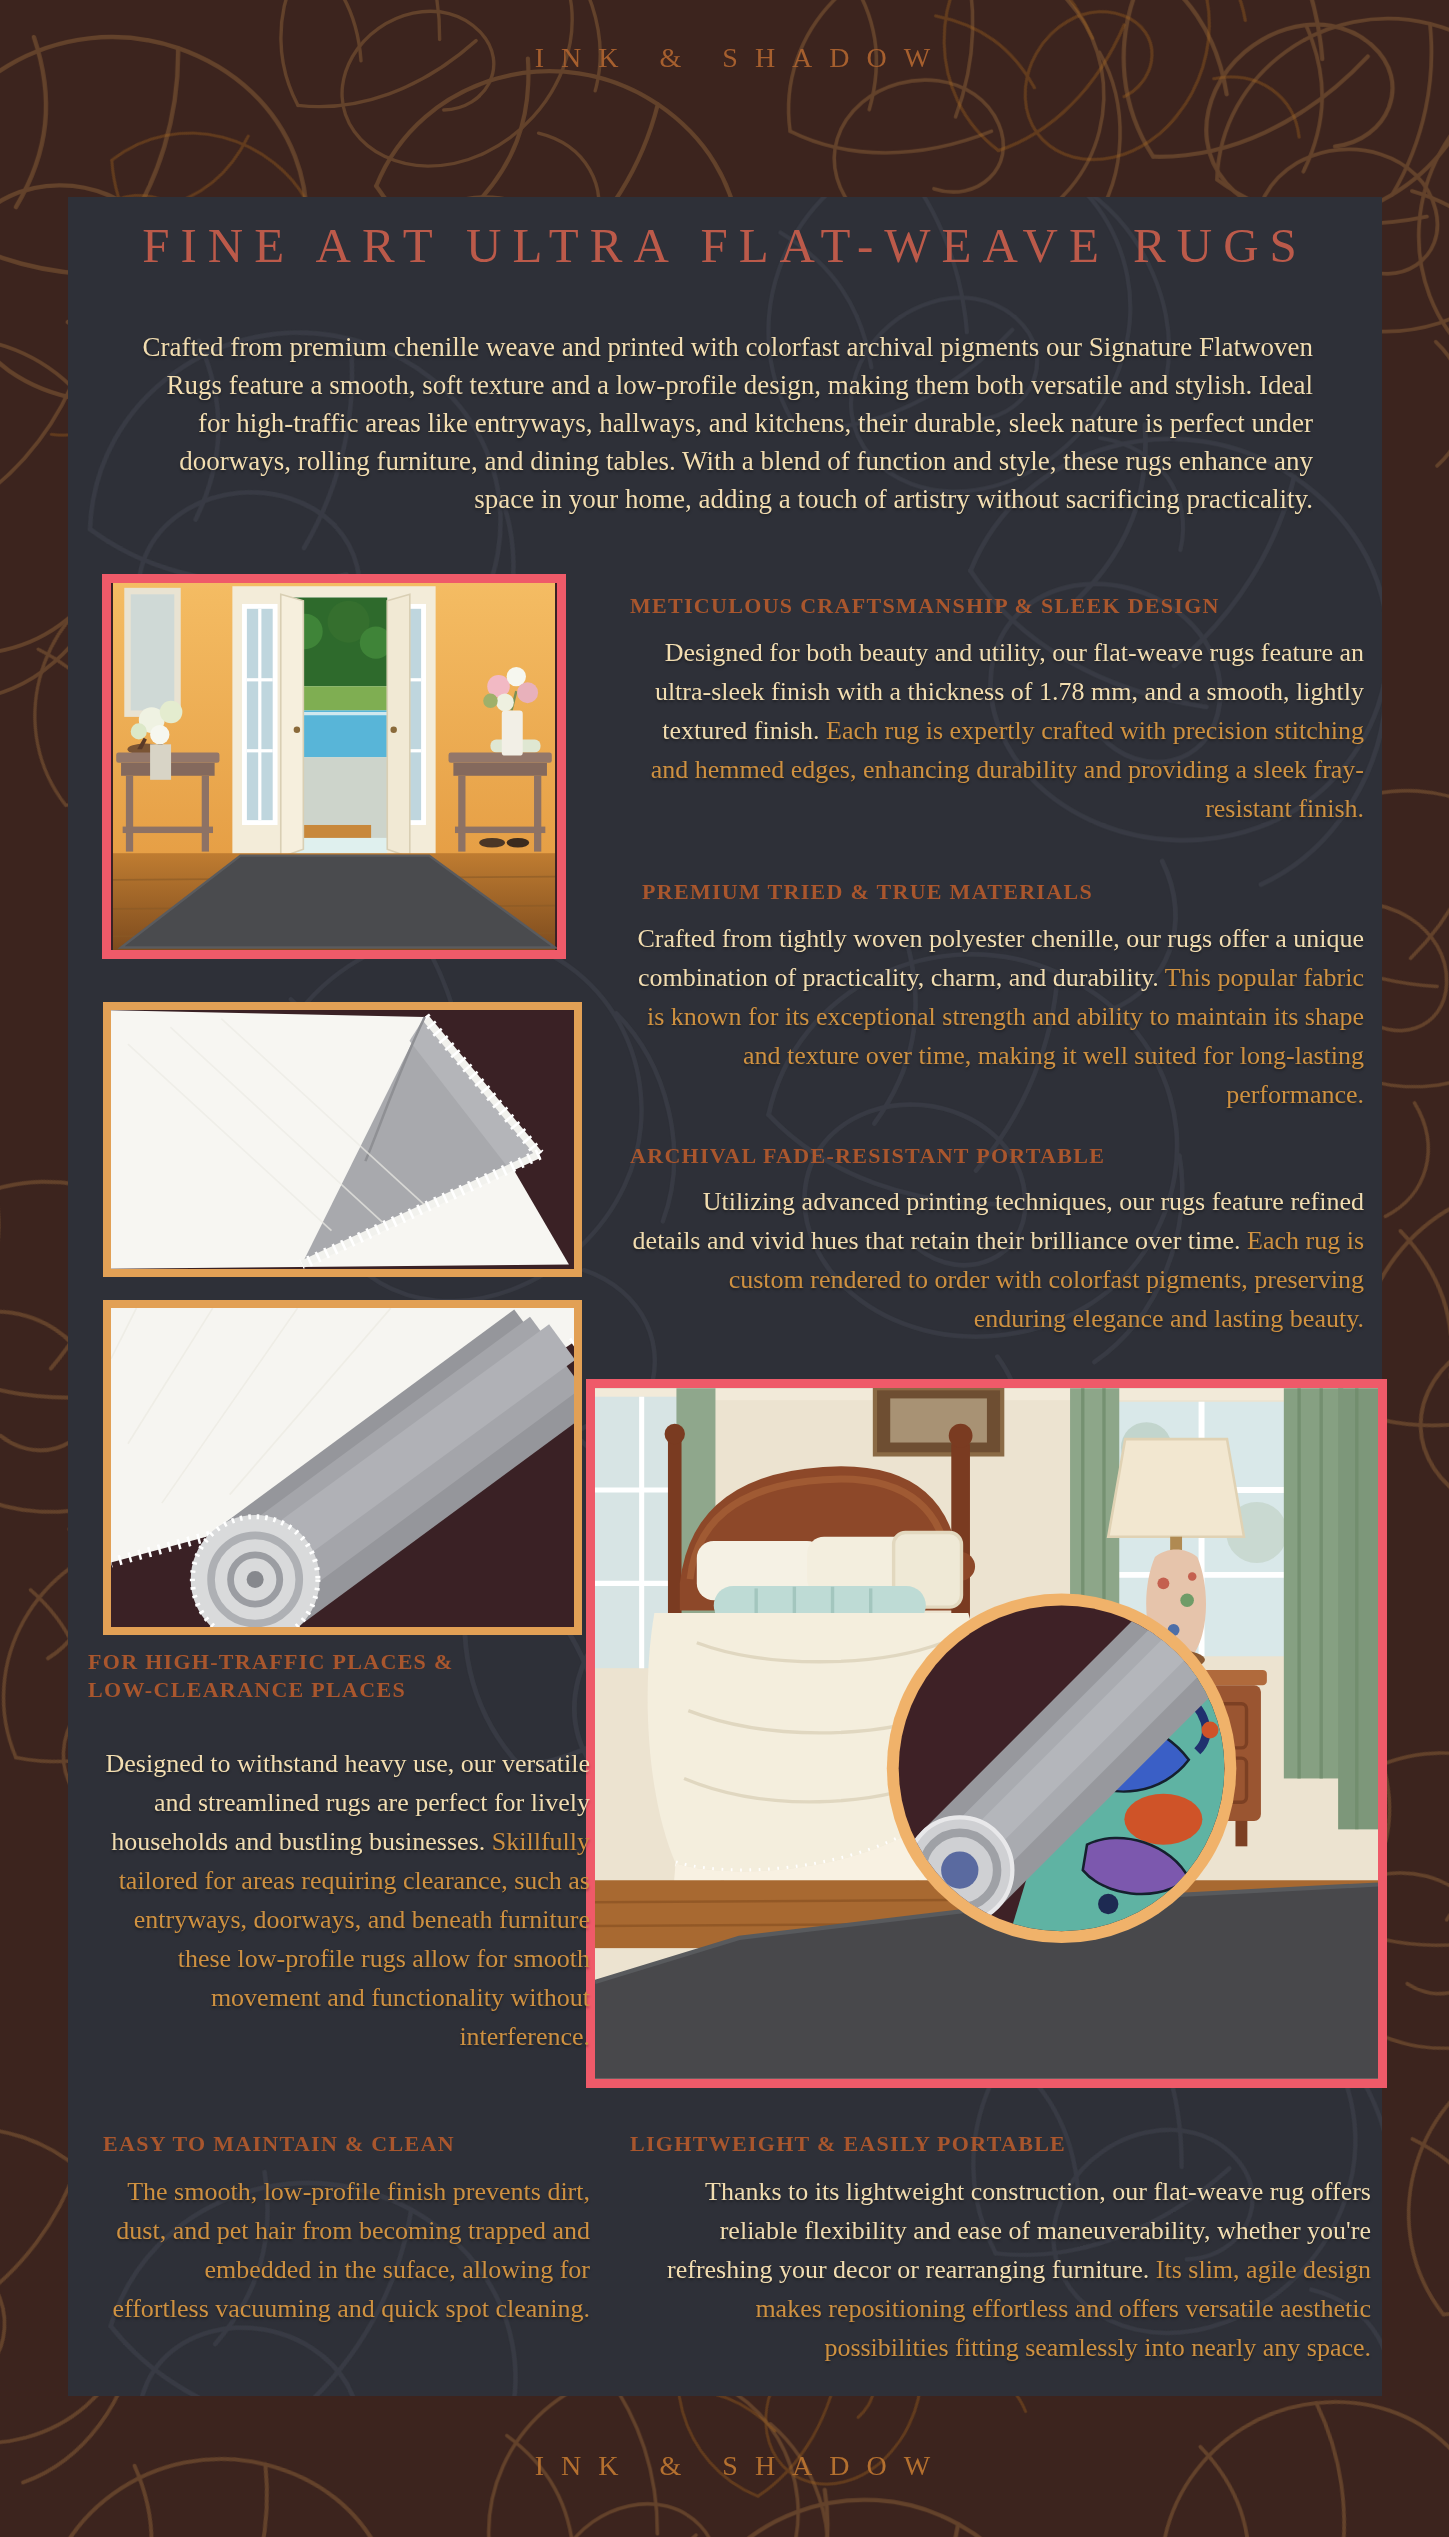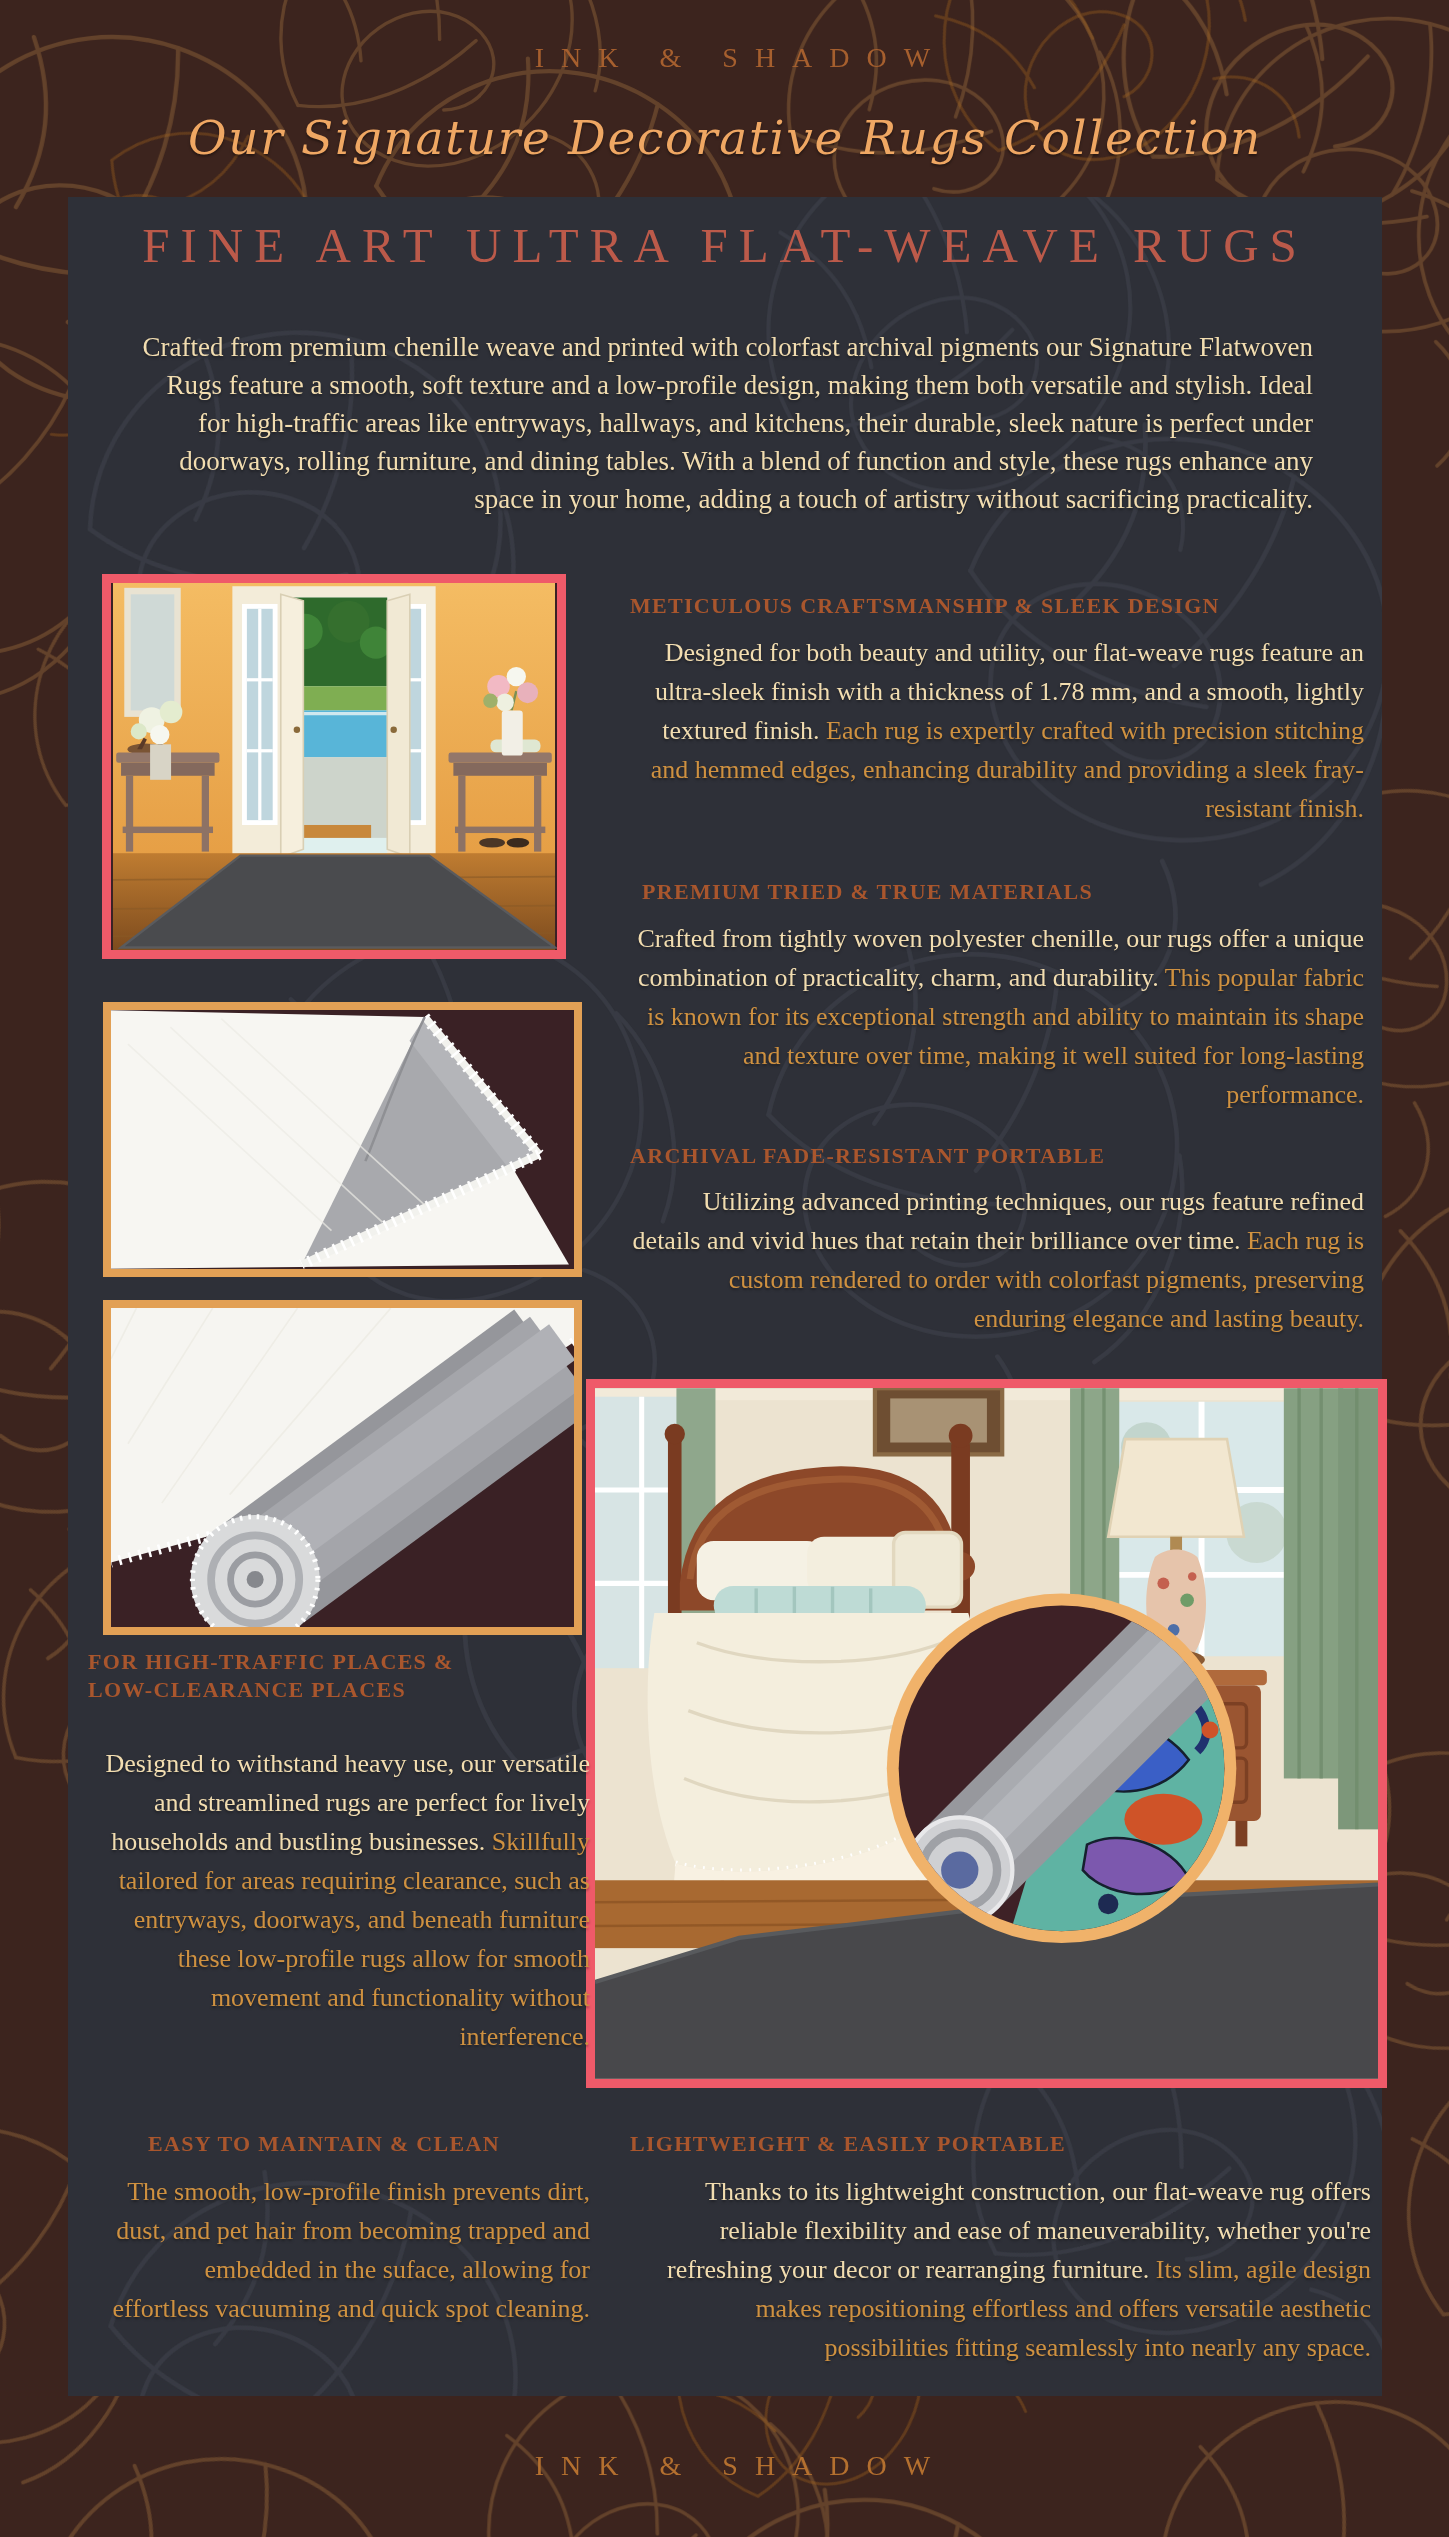--- a/index.html
+++ b/index.html
@@ -74,21 +74,20 @@
     <g stroke="#a8681f" opacity="0.35" stroke-width="2.5">
       <use href="#flor" transform="translate(300,60) scale(1.4) rotate(60)"></use>
       <use href="#flor" transform="translate(1000,40) scale(1.5) rotate(-45)"></use>
       <use href="#flor" transform="translate(1580,1700) scale(1.4) rotate(75)"></use>
       <use href="#flor" transform="translate(700,2870) scale(1.4) rotate(-60)"></use>
     </g>
   </svg>
 
   <div class="brand top">INK &amp; SHADOW</div>
 
-  <div class="script-title">Our Signature Decorative Rugs Collection</div>
 
   <div class="panel"></div>
   <svg class="panel-floral" width="1314" height="2199" viewBox="0 0 1554 2600">
     <g stroke="#3d4049" opacity="0.7" stroke-width="2.5" fill="none">
       <use href="#flor" transform="translate(40,60) scale(2.2) rotate(10)"></use>
       <use href="#flor" transform="translate(700,20) scale(2.0) rotate(-25)"></use>
       <use href="#flor" transform="translate(1200,120) scale(2.3) rotate(30)"></use>
       <use href="#flor" transform="translate(120,900) scale(2.1) rotate(-15)"></use>
       <use href="#flor" transform="translate(900,760) scale(2.2) rotate(20)"></use>
       <use href="#flor" transform="translate(300,1600) scale(2.3) rotate(-35)"></use>
@@ -377,21 +376,21 @@
       </g>
     </svg>
   </div>
 
   <div class="h2" style="left:88px; top:1648px; width:482px;">
     <div>FOR HIGH-TRAFFIC PLACES &amp;</div>
     <div>LOW-CLEARANCE PLACES</div>
   </div>
   <div class="para" style="left:103px; top:1744px; width:487px;"><span class="tone-cream">Designed to withstand heavy use, our versatile and streamlined rugs are perfect for lively households and bustling businesses. </span><span class="tone-gold">Skillfully tailored for areas requiring clearance, such as entryways, doorways, and beneath furniture these low-profile rugs allow for smooth movement and functionality without interference.</span></div>
 
-  <div class="h2" style="left:103px; top:2130px;margin-left:45px;">EASY TO MAINTAIN &amp; CLEAN</div>
+  <div class="h2" style="left:103px; top:2130px;">EASY TO MAINTAIN &amp; CLEAN</div>
   <div class="para" style="left:103px; top:2172px; width:487px;"><span class="tone-gold">The smooth, low-profile finish prevents dirt, dust, and pet hair from becoming trapped and embedded in the suface, allowing for effortless vacuuming and quick spot cleaning.</span></div>
 
   <div class="h2" style="left:630px; top:2130px;">LIGHTWEIGHT &amp; EASILY PORTABLE</div>
   <div class="para" style="left:630px; top:2172px; width:741px;"><span class="tone-cream">Thanks to its lightweight construction, our flat-weave rug offers reliable flexibility and ease of maneuverability, whether you're refreshing your decor or rearranging furniture. </span><span class="tone-gold">Its slim, agile design makes repositioning effortless and offers versatile aesthetic possibilities fitting seamlessly into nearly any space.</span></div>
 
   <div class="brand bottom">INK &amp; SHADOW</div>
 
 </div>
 
 

